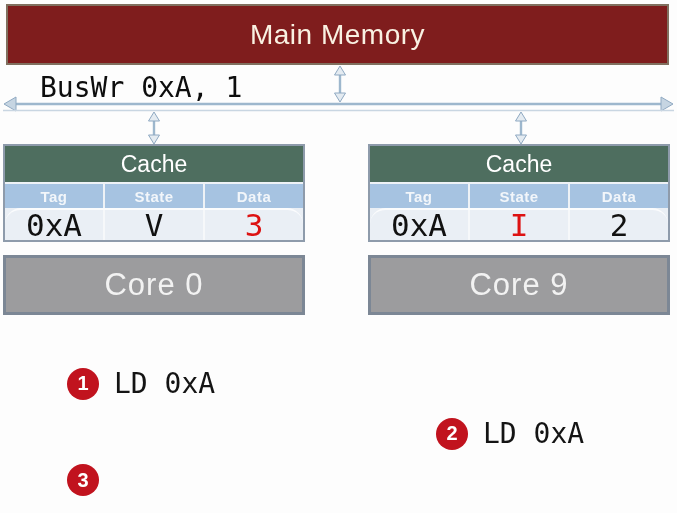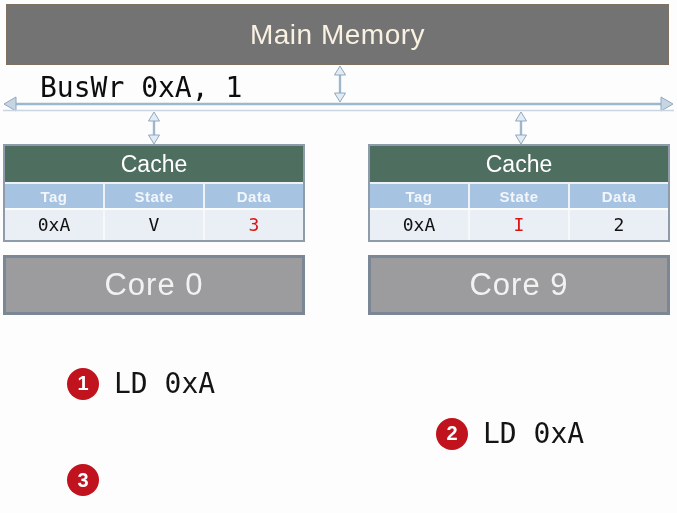--- a/index.html
+++ b/index.html
@@ -4,21 +4,21 @@
 <style>
   html,body { margin:0; padding:0; background:#ffffff; }
   #stage {
     position:relative; width:677px; height:513px;
     background:#fdfdfd; overflow:hidden;
     font-family:"Liberation Sans", sans-serif;
   }
   
   .memory-box {
     position:absolute; left:6px; top:4px; width:659px; height:57px;
-    background:#737373; border:2px solid #80705f;
+    background:#7f1d1d; border:2px solid #80705f;
     display:flex; align-items:center; justify-content:center;
     color:#f9f1e2; font-size:28px; letter-spacing:0.5px;
   }
   
   .bus-label {
     position:absolute; left:40px; top:71px;
     font-family:"DejaVu Sans Mono", monospace;
     font-size:28px; color:#0d0d0d; white-space:pre;
   }
   
@@ -41,21 +41,21 @@
   }
   .cache-col {
     flex:1; display:flex; align-items:center; justify-content:center;
     color:#f2f6fa; font-size:15px; font-weight:bold;
     border-left:2px solid #eef2f6; letter-spacing:0.5px;
   }
   .cache-col:first-child { border-left:none; }
   .cache-row {
     display:flex; height:30px; background:#eaeff5;
     border-top:2px solid #fbfcfd;
-    font-family:"DejaVu Sans Mono", monospace; font-size:18px; color:#111;
+    font-family:"DejaVu Sans Mono", monospace; font-size:31px; color:#111;border-radius:16px;
   }
   .cache-cell {
     flex:1; display:flex; align-items:center; justify-content:center;
     border-left:2px solid #f6f8fa; line-height:1;
   }
   .cache-cell:first-child { border-left:none; }
   .red-text { color:#dd1212; }
   
   .core-box {
     position:absolute; top:255px; width:296px; height:54px;

